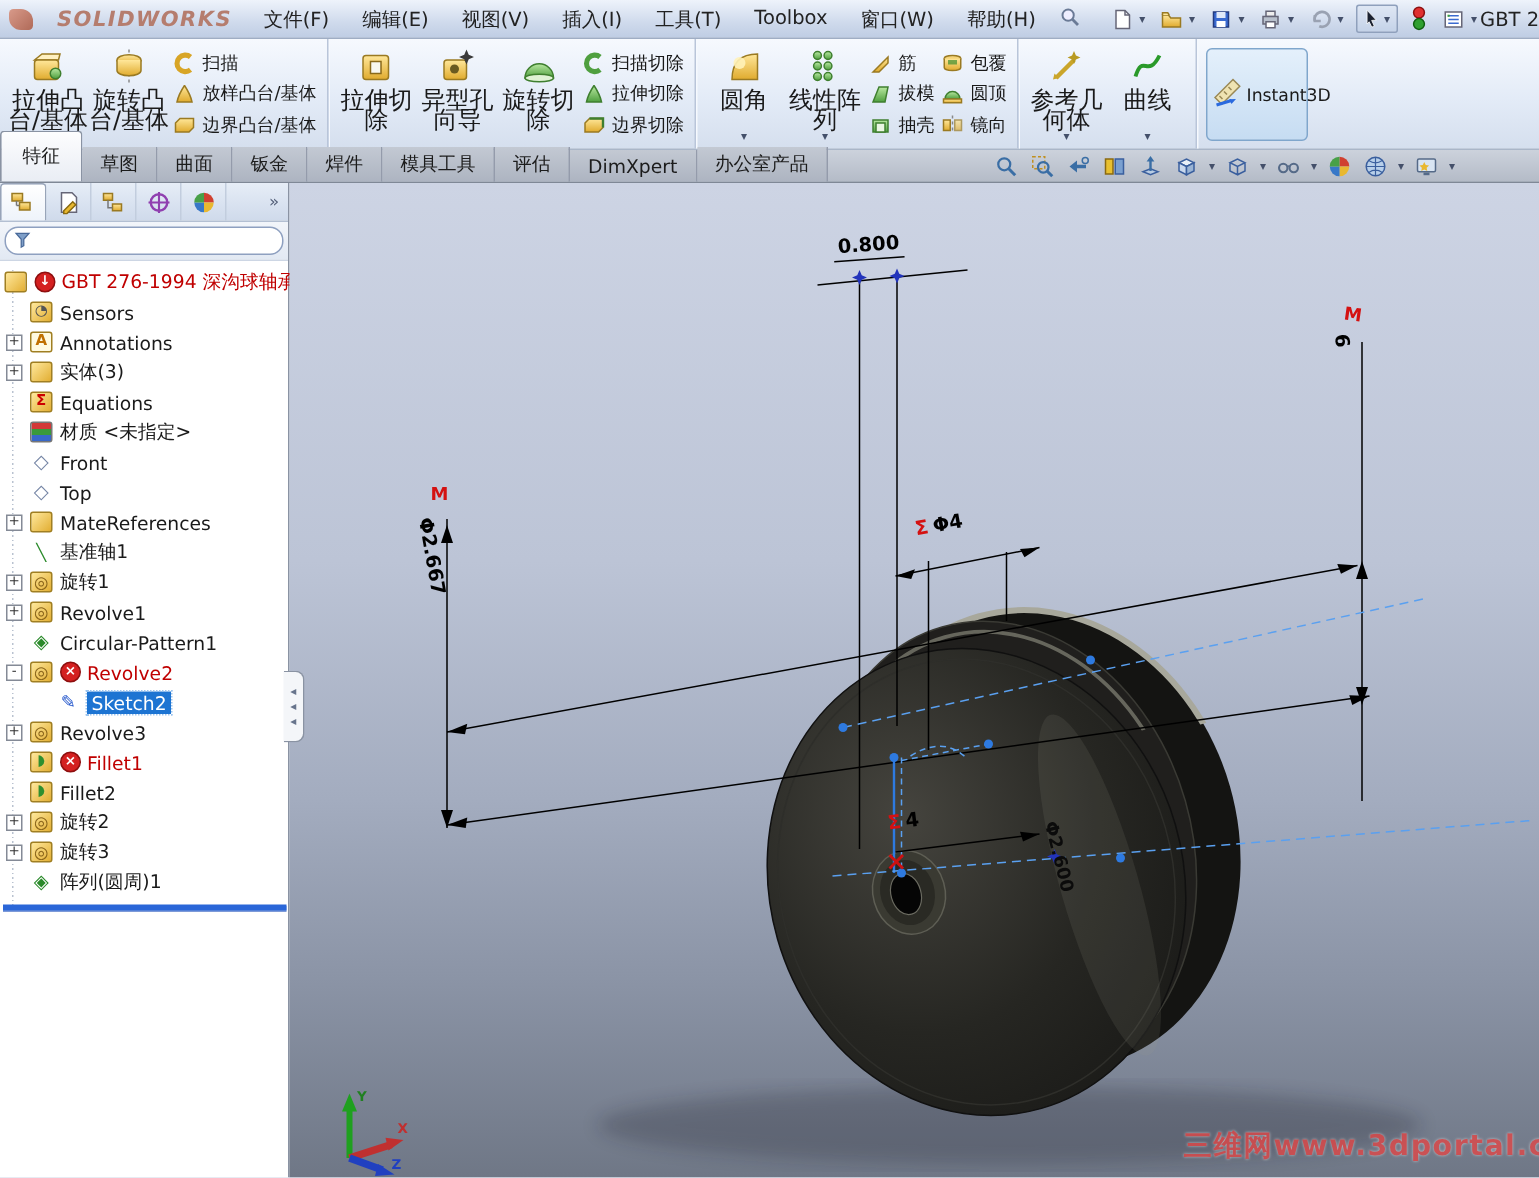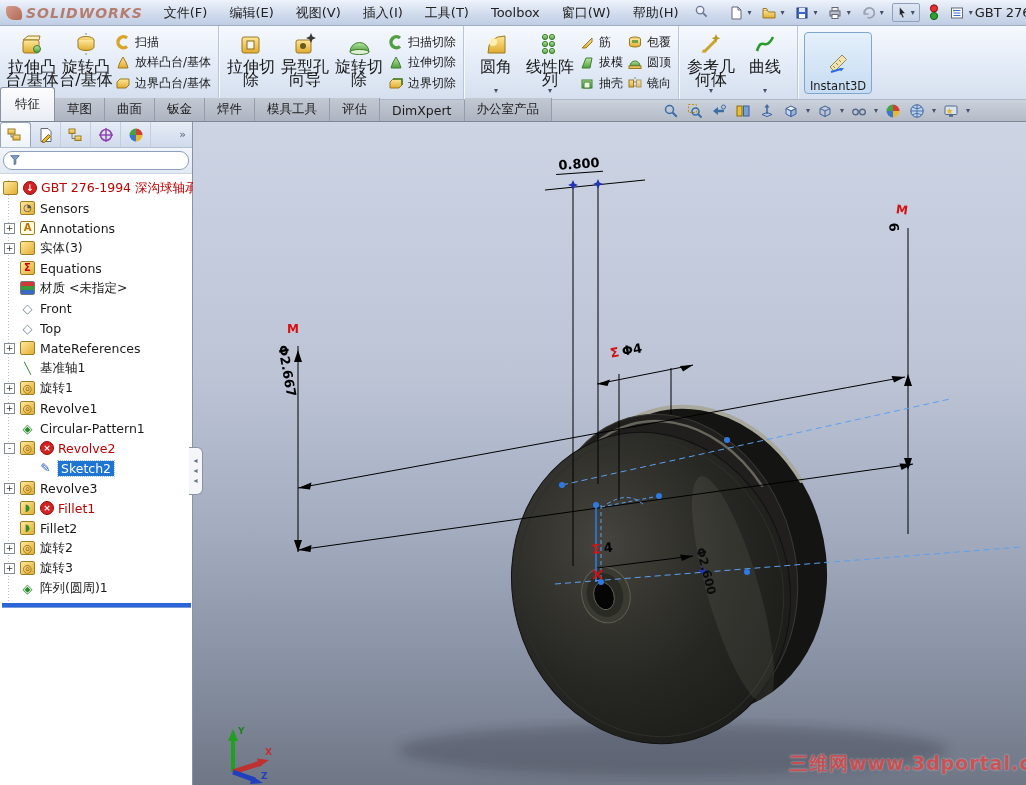--- a/index.html
+++ b/index.html
@@ -1,41 +1,41 @@
 <!DOCTYPE html>
 <html><head>
 <meta charset="utf-8">
 <style>
   html,body{margin:0;padding:0}
   body{width:1026px;height:785px;overflow:hidden;position:relative;
        font-family:"DejaVu Sans","Liberation Sans",sans-serif;font-size:12px;color:#1a1a1a;background:#dfe5ef}
   
   #titlebar{position:absolute;left:0;top:0;width:1026px;height:26px;display:flex;align-items:center;
     background:linear-gradient(#eef3fb,#cfdaec 60%,#bfcde4);border-bottom:1px solid #9fadc4;box-sizing:border-box}
-  .logo{display:flex;align-items:center;gap:4px;padding:0 10px 0 6px}
+  .logo{display:flex;align-items:center;gap:16px;padding:0 10px 0 6px}
   .logo-mark{width:16px;height:14px;border-radius:3px 8px 3px 8px;background:linear-gradient(135deg,#d89a8a,#b06a58)}
   .logo-text{font-weight:bold;font-style:italic;font-size:14px;color:#b57d6e;letter-spacing:1px}
   .menu-item{padding:3px 11px;font-size:13px;color:#222;cursor:default;white-space:nowrap}
   .qat{display:flex;align-items:center;margin-left:14px;gap:1px}
   .qbtn{display:flex;align-items:center;padding:1px 1px;border-radius:2px}
   .qbtn svg{display:block}
   .dd{font-size:8px;color:#44506a;padding:0 2px;line-height:1}
   .qsep{width:4px}
   .cursor-box{border:1px solid #8fa0bc;background:linear-gradient(#dfe7f4,#c4d2e8);border-radius:2px;display:flex;align-items:center;padding:1px 2px}
   #doc-title{margin-left:auto;white-space:nowrap;overflow:hidden;font-size:13px;color:#222;max-width:150px}
   
   #ribbon{position:absolute;left:0;top:26px;width:1026px;height:74px;display:flex;align-items:stretch;
     background:linear-gradient(#f6f9fe,#e3ebf7 55%,#d5dfee);border-bottom:1px solid #aab6c8;box-sizing:border-box}
   .rgroup{display:flex;align-items:stretch;padding:3px 5px;border-right:1px solid #b9c5d9;box-shadow:1px 0 0 #f6f9fe}
   .rbig{width:54px;display:flex;flex-direction:column;align-items:center;padding-top:2px;text-align:center}
   .rbig .rlabel{font-size:16px;line-height:13px;margin-top:0}
   .rbig .dd{margin-top:auto;padding-bottom:1px}
   .rstack{display:flex;flex-direction:column;justify-content:space-between;padding:3px 2px}
   .rsmall{display:flex;align-items:center;gap:4px;font-size:12px;white-space:nowrap;height:20px}
-  .instant3d{margin:4px 6px;align-self:center;width:66px;height:60px;display:flex;flex-direction:column;align-items:center;justify-content:flex-end;
+  .instant3d{margin:4px 6px;align-self:center;width:66px;height:60px;display:flex;flex-direction:row;align-items:center;justify-content:space-between;
     background:linear-gradient(#e4f0fb,#c6dcf2);border:1px solid #7fa6cc;border-radius:4px;font-size:11.5px}
   
   #tabstrip{position:absolute;left:0;top:100px;width:1026px;height:22px;background:linear-gradient(#ccd2dc,#b4bbc7);
     border-bottom:1px solid #7f8896;box-sizing:border-box;display:flex;align-items:flex-end}
   .tab{padding:3px 12px 3px;font-size:12.5px;color:#1c1c1c;background:linear-gradient(#c3c9d3,#adb4c1);border-right:1px solid #949bab;white-space:nowrap}
   .tab.active{background:linear-gradient(#fdfdfe,#e9edf4);border:1px solid #8a93a3;border-bottom:none;border-radius:3px 3px 0 0;padding:8px 14px}
   #headsup{position:absolute;left:660px;top:1px;display:flex;align-items:center;gap:2px}
   .hub{width:22px;height:20px;display:flex;align-items:center;justify-content:center;border-radius:2px}
   
   #sidebar{position:absolute;left:0;top:122px;width:193px;height:663px;background:#fff;border-right:1px solid #8a93a3;box-sizing:border-box}

